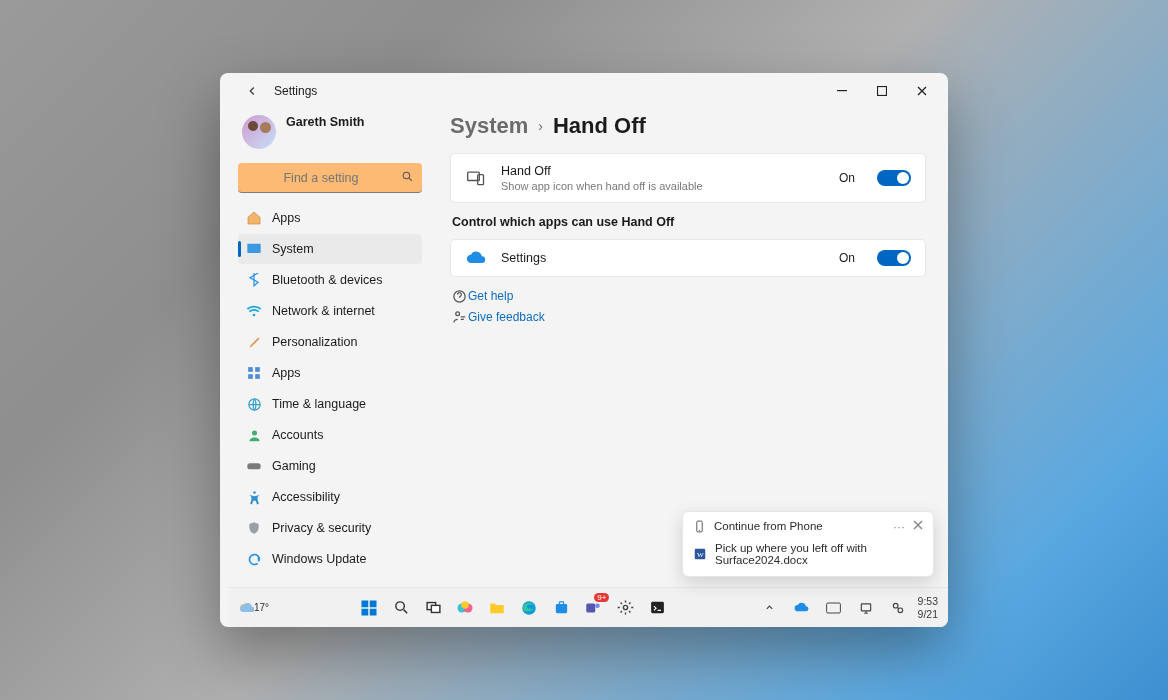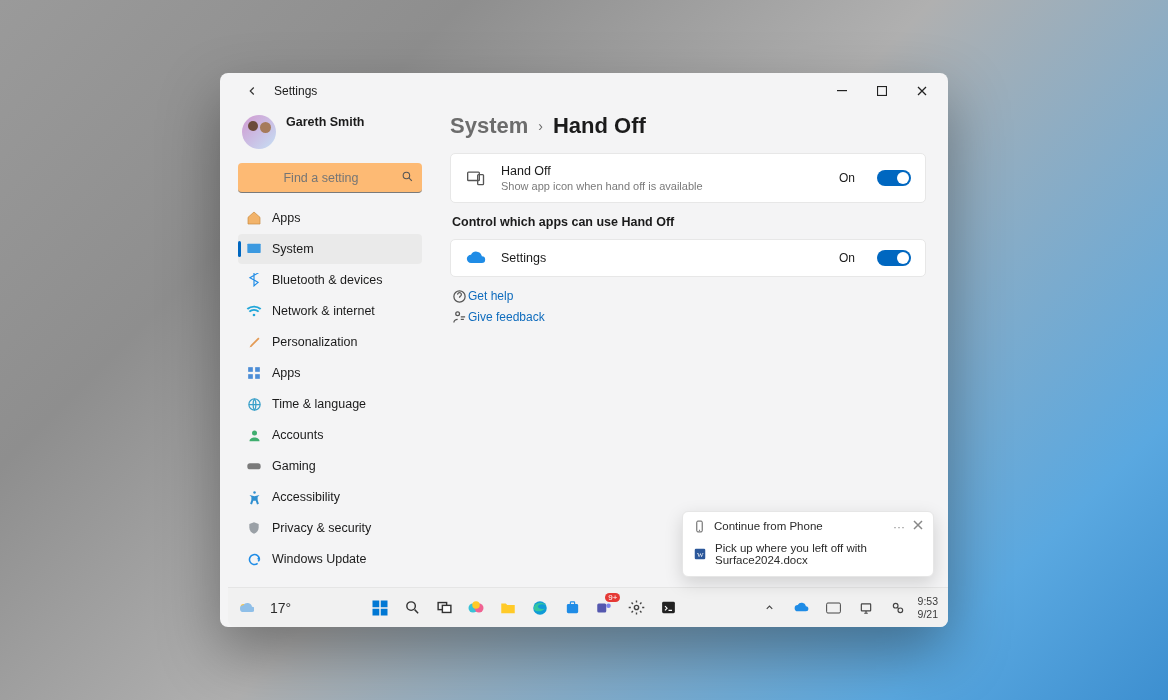--- a/index.html
+++ b/index.html
@@ -79,21 +79,21 @@
   .section-title { font-size:12.5px; font-weight:600; color:#1b1b1b; margin: 6px 0 10px 2px; }
   .helprow { display:flex; align-items:flex-start; gap:0; font-size:12px; margin: 6px 0; }
   .helprow .hicon{ width:18px; display:flex; justify-content:center; color:#555; }
   .linkblue { color:#0f6cbd; }
   
   .taskbar {
     height: 40px; background:#f0f0f0cc; border-top:1px solid #e5e5e5;
     display:flex; align-items:center; padding:0 10px;
     border-radius:0 0 8px 8px;
   }
-  .taskbar .weather { display:flex; align-items:center; gap:16px; font-size:14px; color:#2c2c2c; }
+  .taskbar .weather { display:flex; align-items:center; gap:0; font-size:10px; color:#2c2c2c; }
   .tb-center { flex:1; display:flex; justify-content:center; gap:8px; }
   .tb-center .app, .tray .ti {
     width:24px; height:24px; display:flex; align-items:center; justify-content:center;
     border-radius:4px;
   }
   .tray { display:flex; align-items:center; gap:8px; font-size:11px; color:#3a3a3a; }
   .clock { text-align:left; line-height:1.15; font-size:10.5px; color:#3a3a3a; }
   
   .toast {
     position:absolute; right:14px; bottom:50px;

